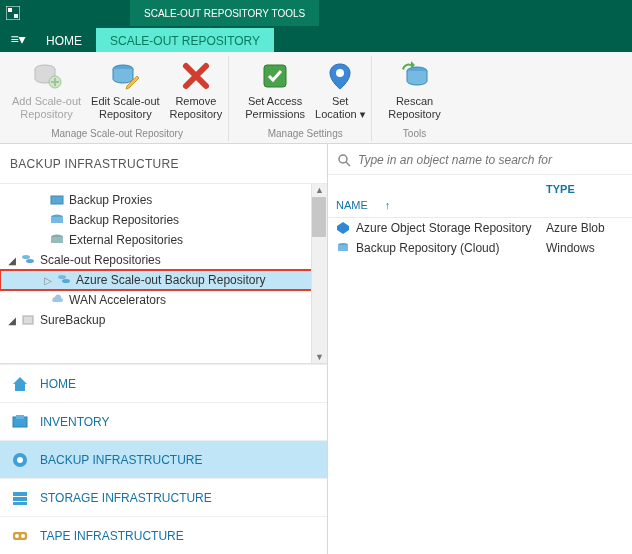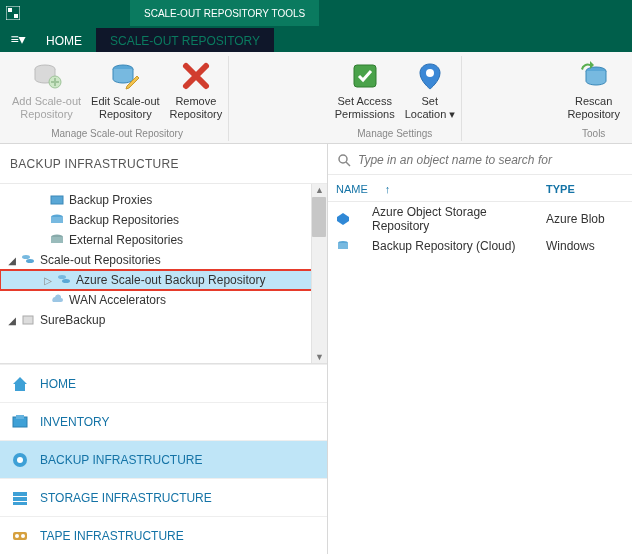--- a/index.html
+++ b/index.html
@@ -51,31 +51,30 @@
     justify-content: center;
     font-size: 14px;
   }
   .ribbon-tabs .tab {
     padding: 6px 14px 4px 14px;
     color: #fff;
     font-size: 12px;
     cursor: pointer;
   }
   .ribbon-tabs .tab.active {
-    background: #0f172a;
+    background: #5eead4;
     color: #0a7a5f;
   }
   .ribbon {
     background: #f6f6f6;
     border-bottom: 1px solid #d8d8d8;
     padding: 4px 6px 2px 6px;
     display: flex;
-    gap: 2px;
+    gap: 10px;
     height: 92px;
-    justify-content: space-between;
   }
   .ribbon-group {
     display: flex;
     flex-direction: column;
     align-items: center;
     padding: 0 2px;
     border-right: 1px solid #e0e0e0;
   }
   .ribbon-group:last-child { border-right: none; }
   .ribbon-group .items {
@@ -229,34 +228,35 @@
     padding: 8px 8px 6px 8px;
     font-size: 11px;
     color: #1473a6;
     border-bottom: 1px solid #eaeaea;
   }
   .grid-header .col-name {
     width: 210px;
     display:flex;
     align-items:center;
     gap:17px;
+    margin-top:16px;
   }
   .grid-header .col-type { flex:1;font-weight:bold; }
   .grid-row {
     display:flex;
     align-items:center;
     padding: 3px 8px;
     font-size: 12px;
     color:#333;
   }
   .grid-row .col-name {
     width:210px;
     display:flex;
     align-items:center;
-    gap:22px;
+    gap:6px;
   }
   .grid-row .col-type { flex:1; }
   .row-icon { width:14px;height:14px;display:flex;align-items:center;justify-content:center;}
 </style>
 </head>
 <body>
 
 <div class="titlebar">
   <div class="app-icon">
     <svg width="14" height="14" viewBox="0 0 14 14">

